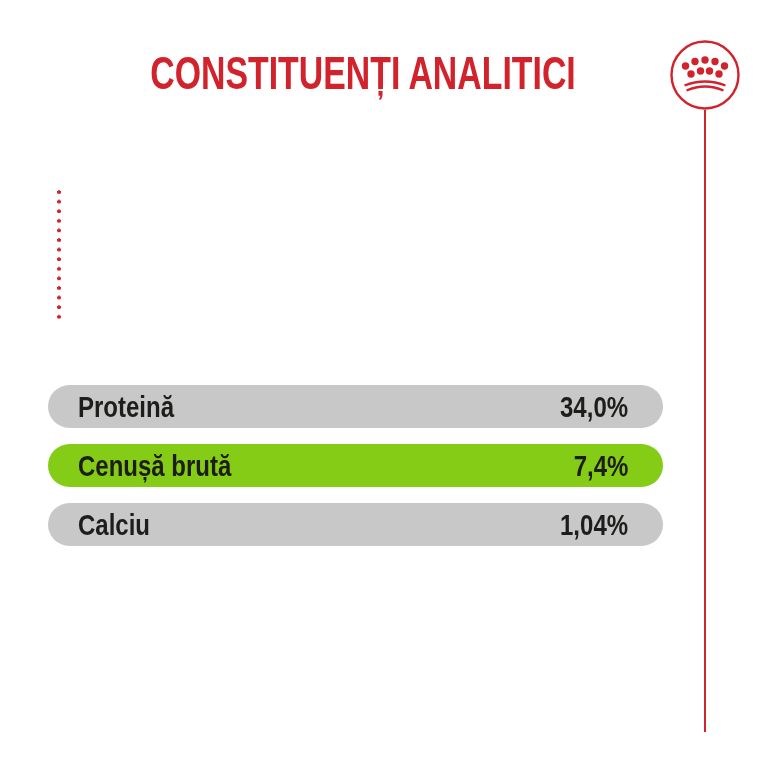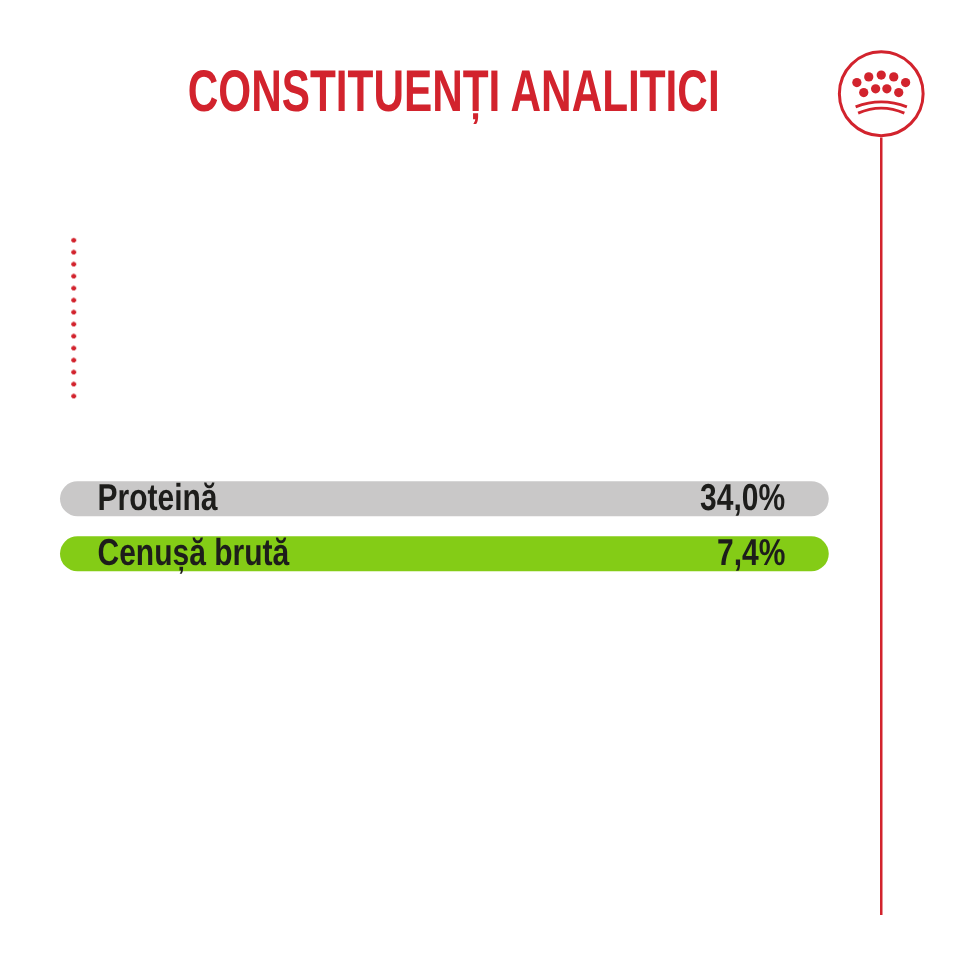--- a/index.html
+++ b/index.html
@@ -37,21 +37,21 @@
     background-repeat:repeat-y;
   }
   .intro{position:absolute;left:83px;top:200px;width:600px;color:var(--color-intro-text);}
   .intro-line{
     height:46px;line-height:46px;font-size:22px;letter-spacing:-0.2px;
     transform:scaleX(0.90);transform-origin:left center;white-space:nowrap;
   }
   .rows{position:absolute;left:48px;top:385px;width:615px;}
   .row{
     display:flex;justify-content:space-between;align-items:center;
-    height:28px;border-radius:22px;margin-bottom:16px;
+    height:43px;border-radius:22px;margin-bottom:16px;
     padding:0 35px 0 30px;box-sizing:border-box;
     font-size:30px;font-weight:700;color:var(--color-row-text);
   }
   .row .label{transform:scaleX(0.80);transform-origin:left center;white-space:nowrap;}
   .row .value{transform:scaleX(0.80);transform-origin:right center;white-space:nowrap;}
 </style>
 </head>
 <body>
 
 <div class="canvas">
@@ -80,15 +80,19 @@
 
   <div class="rows" id="rows-container">
       <div class="row" style="background: rgb(201, 200, 200);">
         <span class="label">Proteină</span>
         <span class="value">34,0%</span>
       </div>
       <div class="row" style="background: #84cc16; text-align: right;">
         <span class="label">Cenușă brută</span>
         <span class="value">7,4%</span>
       </div>
+      <div class="row" style="background: rgb(201, 200, 200);">
+        <span class="label">Calciu</span>
+        <span class="value">1,04%</span>
+      </div>
     </div>
 
 </div>
 
 </body></html>

